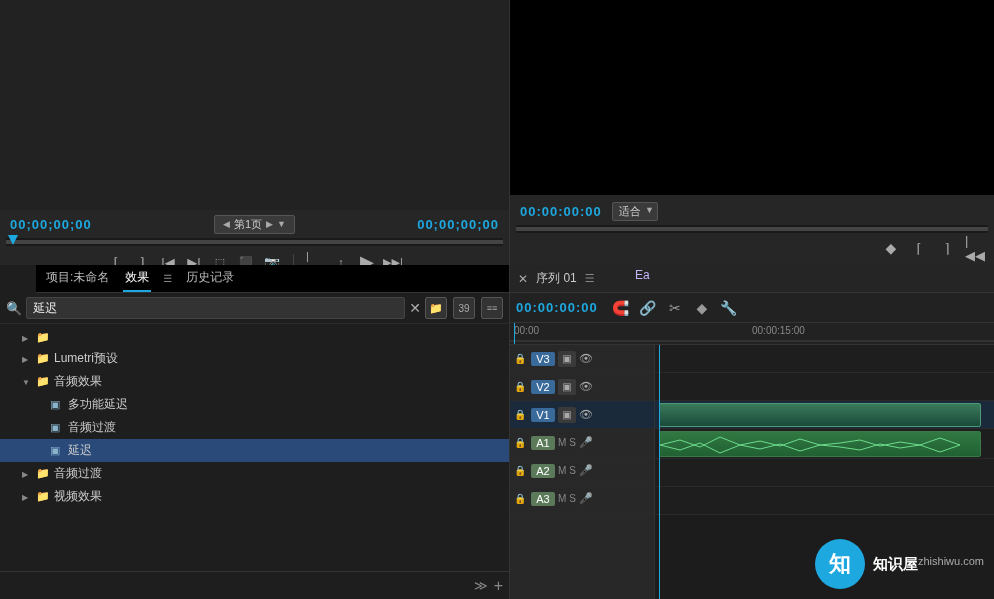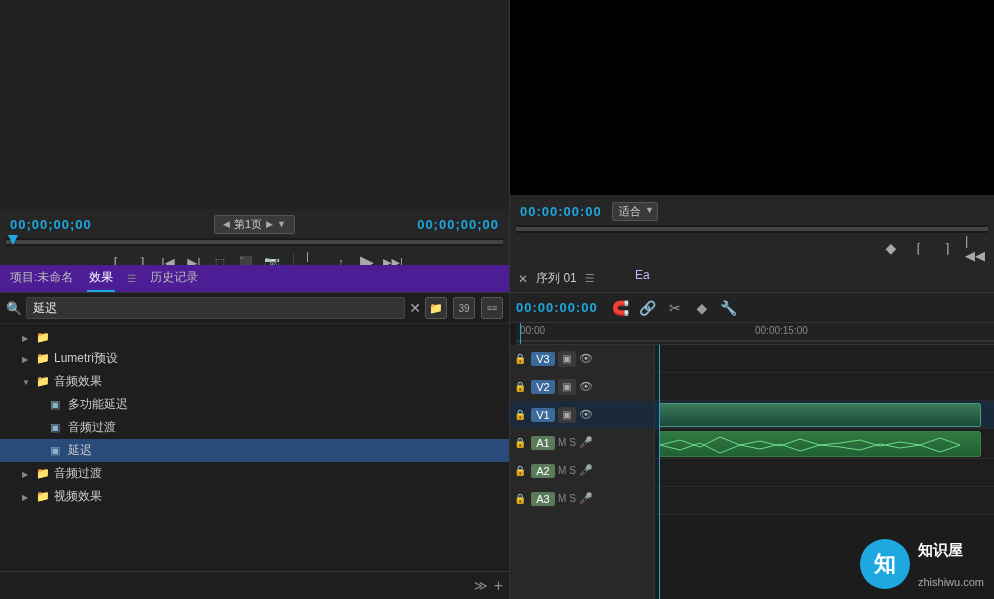--- a/index.html
+++ b/index.html
@@ -199,24 +199,25 @@
       background: #1e1e1e;
       border-right: 1px solid #333;
       display: flex;
       flex-direction: column;
     }
 
     .panel-tabs {
       display: flex;
       align-items: center;
       height: 28px;
-      background: #4c1d95;
+      background: #000000;
       border-bottom: 1px solid #333;
       padding: 0 8px;
       gap: 12px;
+      margin-left: 36px;
     }
 
     .panel-tab {
       font-size: 12px;
       color: #bbb;
       cursor: pointer;
       padding: 4px 2px;
       border-bottom: 2px solid transparent;
     }
 
@@ -523,22 +524,21 @@
       display: flex;
       align-items: center;
       justify-content: center;
       font-size: 20px;
     }
 
     .watermark-text {
       font-size: 13px;
       color: #ddd;
       display: flex;
-      flex-direction: column;
-      gap: 16px;
+      flex-direction: row;
     }
 
     .watermark-text span:first-child {
       font-weight: bold;
       color: #fff;
       font-size: 15px;
     }
 
     
     .effects-tree::-webkit-scrollbar {
@@ -720,21 +720,21 @@
 
       <div style="display:flex;gap:5px;margin-left:6px;">
         <span class="tl-ctrl">🧲</span>
         <span class="tl-ctrl" style="color:#4db8e8;">🔗</span>
         <span class="tl-ctrl">✂</span>
         <span class="tl-ctrl">◆</span>
         <span class="tl-ctrl">🔧</span>
       </div>
     </div>
 
-    <div class="timeline-ruler" style="height:22px;margin-left:6px;">
+    <div class="timeline-ruler" style="height:22px;">
       <div class="ruler-marks" style="position:relative;width:100%;">
 
         <span class="ruler-time" style="left:4px;">00:00</span>
         <span class="ruler-time" style="left:50%;">00:00:15:00</span>
 
         <div class="playhead-marker" style="left:4px;height:100%;background:#1da8e0;"></div>
 
         <svg style="position:absolute;top:0;left:0;width:100%;height:100%;">
 
           <line x1="0" y1="18" x2="100%" y2="18" stroke="#444" stroke-width="1"></line>

